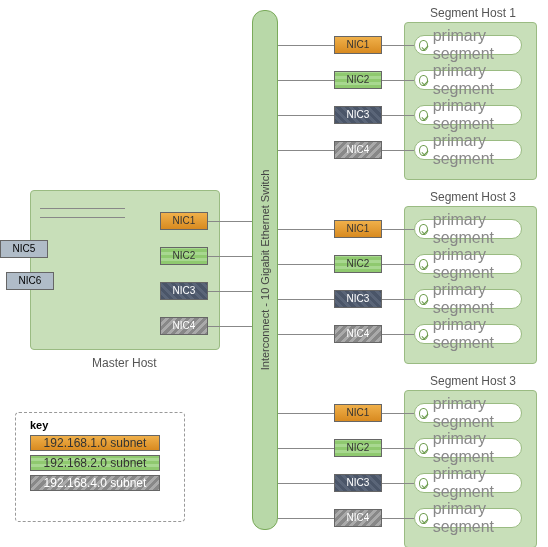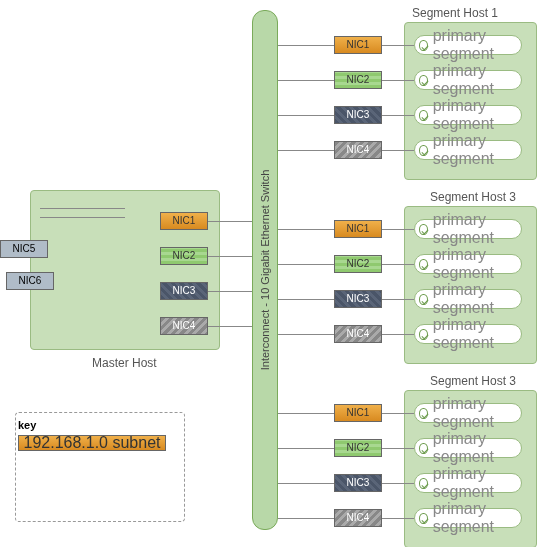--- a/index.html
+++ b/index.html
@@ -19,23 +19,23 @@
 .master-title{position:absolute;left:92px;top:356px;color:#555;font-size:12px}
 .seg{position:absolute;width:133px;height:158px;background:#c8dfb9;border:1px solid #9abb82;border-radius:4px}
 .seg-title{position:absolute;color:#555;font-size:12px}
 .seg-nic-col{position:absolute}
 .seg-nic{width:48px;height:18px;margin-bottom:17px}
 .pill{position:absolute;width:108px;height:20px;border:1px solid #9abb82;border-radius:10px;display:flex;align-items:center;padding-left:4px;background:#fff}
 .pill-icon{width:11px;height:11px;border-radius:50%;border:1px solid #6a9a4a;margin-right:5px;position:relative;background:#fff}
 .pill-icon::after{content:"";position:absolute;left:2px;top:4px;width:5px;height:3px;border-left:1.5px solid #6a9a4a;border-bottom:1.5px solid #6a9a4a;transform:rotate(-45deg)}
 .pill-text{color:#888;font-size:16px}
 .wire{position:absolute;height:1px;background:#888}
-.key{position:absolute;left:15px;top:412px;width:170px;height:110px;border:1.5px dashed #999;border-radius:4px;padding:6px 2px}
+.key{position:absolute;left:15px;top:412px;width:170px;height:110px;border:1.5px dashed #999;border-radius:4px;padding:6px 14px}
 .key-title{font-weight:bold;font-size:11px;margin-bottom:4px}
-.key-item{height:16px;margin:4px 0;border:1px solid #666;text-align:center;line-height:14px;font-size:16px;width:148px}
+.key-item{height:16px;margin:4px 0;border:1px solid #666;text-align:center;line-height:14px;font-size:12px;width:130px}
 </style>
 </head>
 <body>
 
 <div class="switch">
   <div class="switch-label">Interconnect - 10 Gigabit Ethernet Switch</div>
 </div>
 
 <div class="master"></div>
 <div class="master-lines">
@@ -50,21 +50,21 @@
 </div>
 <div class="nic-ext" style="left:0;top:240px">NIC5</div>
 <div class="nic-ext" style="left:6px;top:272px">NIC6</div>
 <div class="master-title">Master Host</div>
 
 <div class="wire" style="left:208px;top:221px;width:44px"></div>
 <div class="wire" style="left:208px;top:256px;width:44px"></div>
 <div class="wire" style="left:208px;top:291px;width:44px"></div>
 <div class="wire" style="left:208px;top:326px;width:44px"></div>
 
-<div class="seg-title" style="left:412px;top:6px">Segment Host 1</div>
+<div class="seg-title" style="left:430px;top:6px">Segment Host 1</div>
 <div class="seg" style="left:404px;top:22px"></div>
 <div class="seg-nic-col" style="left:334px;top:36px">
   <div class="nic seg-nic nic-orange">NIC1</div>
   <div class="nic seg-nic nic-green">NIC2</div>
   <div class="nic seg-nic nic-dark">NIC3</div>
   <div class="nic seg-nic nic-gray">NIC4</div>
 </div>
 
 <div class="seg-title" style="left:430px;top:190px">Segment Host 3</div>
 <div class="seg" style="left:404px;top:206px"></div>
@@ -155,13 +155,15 @@
     <span class="pill-text">primary segment</span>
   </div>
 <div class="pill" style="left:414px;top:508px">
     <div class="pill-icon"></div>
     <span class="pill-text">primary segment</span>
   </div>
 
 <div class="key">
   <div class="key-title">key</div>
   <div class="key-item nic-orange">192.168.1.0 subnet</div>
+  <div class="key-item nic-green">192.168.2.0 subnet</div>
+  <div class="key-item nic-gray">192.168.4.0 subnet</div>
 </div>
 
 </body></html>

